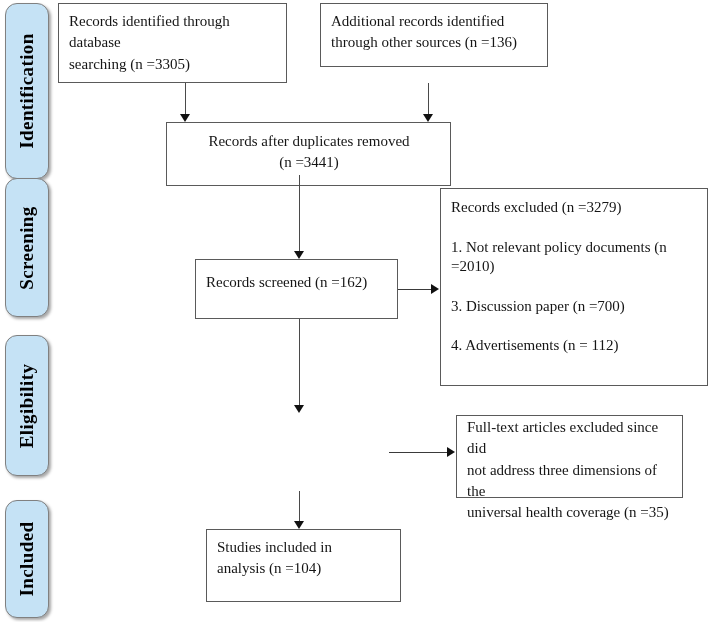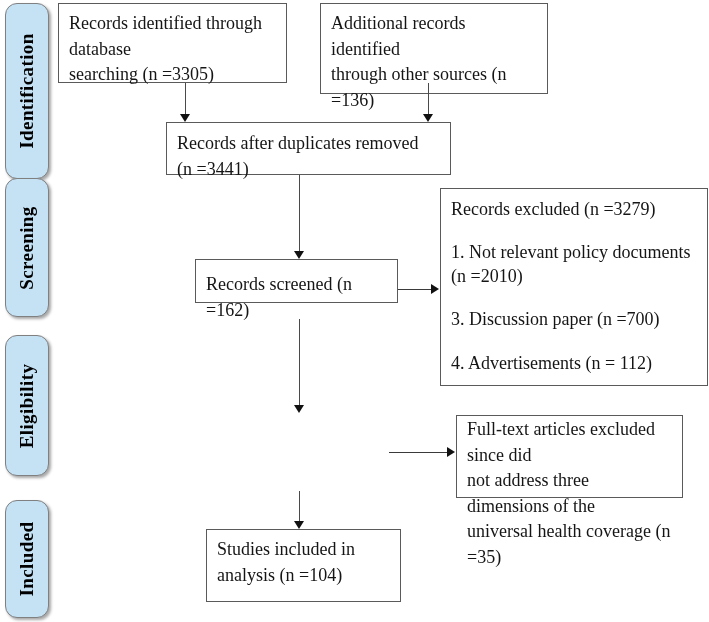--- a/index.html
+++ b/index.html
@@ -42,21 +42,21 @@
     color: #000000;
   }
 
   
   .flow-box {
     position: absolute;
     background: #ffffff;
     border: 1px solid #5a5a5a;
     box-sizing: border-box;
     padding: 7px 9px 7px 10px;
-    font-size: 18px;
+    font-size: 15px;
     line-height: 1.42;
     color: #151515;
   }
   .flow-box .box-text {
     display: block;
     white-space: pre-line;
   }
   .excluded-list {
     padding: 9px 8px 7px 10px;
     line-height: 1.3;
@@ -119,40 +119,40 @@
 
   <div class="stage-pill" style="left:5px; top:500px; width:44px; height:118px;">
     <span class="stage-label">Included</span>
   </div>
 
   <div class="flow-box" style="left:58px; top:3px; width:229px; height:80px;">
     <span class="box-text">Records identified  through database
 searching (n =3305)</span>
   </div>
 
-  <div class="flow-box" style="left:320px; top:3px; width:228px; height:91px;">
+  <div class="flow-box" style="left:320px; top:3px; width:228px; height:64px;">
     <span class="box-text">Additional  records identified
 through other sources (n =136)</span>
   </div>
 
   <div class="v-line" style="left:185px; top:83px; height:33px;"></div>
   <div class="arrow-down" style="left:180px; top:114px;"></div>
 
   <div class="v-line" style="left:428px; top:83px; height:33px;"></div>
   <div class="arrow-down" style="left:423px; top:114px;"></div>
 
-  <div class="flow-box" style="left:166px; top:122px; width:285px; height:53px; text-align:left; padding-top:8px;">
+  <div class="flow-box" style="left:166px; top:122px; width:285px; height:64px; text-align:center; padding-top:8px;">
     <span class="box-text">Records after duplicates removed
 (n =3441)</span>
   </div>
 
   <div class="v-line" style="left:299px; top:175px; height:78px;"></div>
   <div class="arrow-down" style="left:294px; top:251px;"></div>
 
-  <div class="flow-box" style="left:195px; top:259px; width:203px; height:44px; padding-top:12px;">
+  <div class="flow-box" style="left:195px; top:259px; width:203px; height:60px; padding-top:12px;">
     <span class="box-text">Records screened (n =162)</span>
   </div>
 
   <div class="h-line" style="left:398px; top:289px; width:34px;"></div>
   <div class="arrow-right" style="left:431px; top:284px;"></div>
 
   <div class="flow-box excluded-list" style="left:440px; top:188px; width:268px; height:198px;">
     <span class="excl-head">Records excluded (n =3279)</span>
     <span class="excl-item">1. Not relevant policy  documents (n =2010)</span>
     <span class="excl-item">3. Discussion  paper (n =700)</span>

